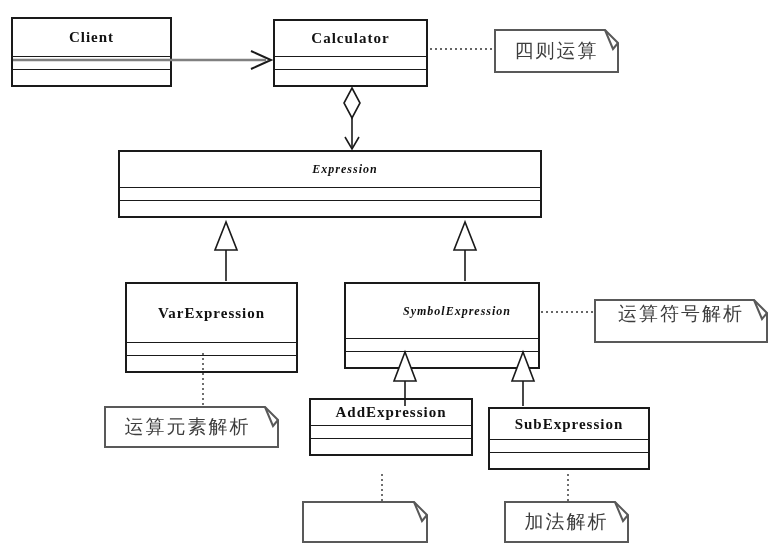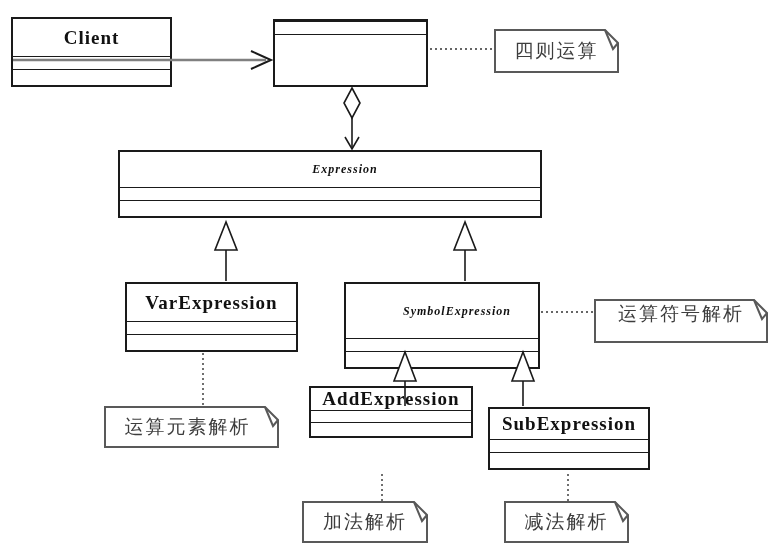--- a/index.html
+++ b/index.html
@@ -27,21 +27,21 @@
     display: flex;
     flex-direction: column;
   }
   .cls * { box-sizing: border-box; }
   .cls .title {
     flex: 1;
     display: flex;
     align-items: center;
     justify-content: center;
     font-weight: bold;
-    font-size: 19px;
+    font-size: 15px;
     letter-spacing: 1px;
     color: #111111;
     white-space: nowrap;
   }
   .cls.abstract .title { font-style: italic; font-size: 12px; padding-left: 30px; }
   .cls .comp1 { height: 13px; border-top: 1.5px solid #1a1a1a; }
   .cls .comp2 { height: 16px; border-top: 1.5px solid #1a1a1a; }
   .note-label {
     position: absolute;
     z-index: 3;
@@ -117,57 +117,57 @@
     </g>
   </svg>
 
   <div class="cls" style="left:11px; top:17px; width:161px; height:70px;">
     <div class="title">Client</div>
     <div class="comp1"></div>
     <div class="comp2"></div>
   </div>
 
   <div class="cls" style="left:273px; top:19px; width:155px; height:68px;">
+    <div class="title">Calculator</div>
     <div class="comp1"></div>
     <div class="comp2"></div>
   </div>
 
   <div class="cls abstract" style="left:118px; top:150px; width:424px; height:68px;">
     <div class="title">Expression</div>
     <div class="comp1"></div>
     <div class="comp2"></div>
   </div>
 
-  <div class="cls" style="left:125px; top:282px; width:173px; height:70px;">
+  <div class="cls" style="left:125px; top:282px; width:173px; height:91px;">
     <div class="title">VarExpression</div>
     <div class="comp1"></div>
     <div class="comp2"></div>
   </div>
 
   <div class="cls abstract" style="left:344px; top:282px; width:196px; height:87px;">
     <div class="title">SymbolExpression</div>
     <div class="comp1"></div>
     <div class="comp2"></div>
   </div>
 
-  <div class="cls" style="left:309px; top:386px; width:164px; height:52px;">
+  <div class="cls" style="left:309px; top:398px; width:164px; height:58px;">
     <div class="title">AddExpression</div>
     <div class="comp1"></div>
     <div class="comp2"></div>
   </div>
 
   <div class="cls" style="left:488px; top:407px; width:162px; height:63px;">
     <div class="title">SubExpression</div>
     <div class="comp1"></div>
     <div class="comp2"></div>
   </div>
 
   <div class="note-label" style="left:495px; top:30px; width:123px; height:42px;">四则运算</div>
 
   <div class="note-label" style="left:595px; top:300px; width:172px; height:28px;">运算符号解析</div>
 
   <div class="note-label" style="left:101px; top:407px; width:173px; height:40px;">运算元素解析</div>
 
-  <div class="note-label" style="left:303px; top:502px; width:124px; height:40px;">加法解析</div>
 
-  <div class="note-label" style="left:505px; top:502px; width:123px; height:40px;">减法解析</div>
+  <div class="note-label" style="left:505px; top:502px; width:123px; height:40px;">加法解析</div>
 
 </div>
 
 </body></html>

